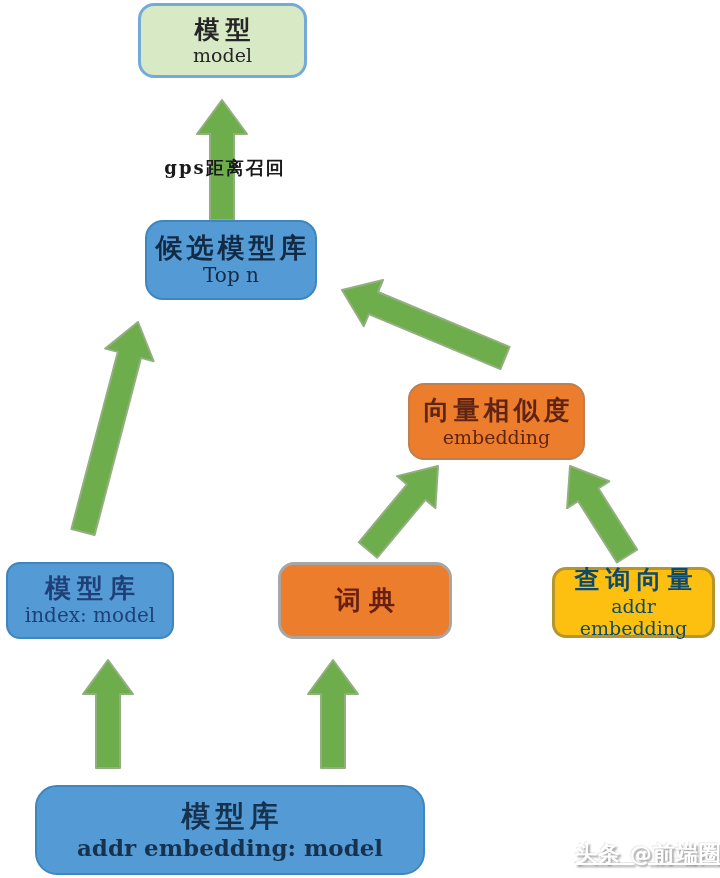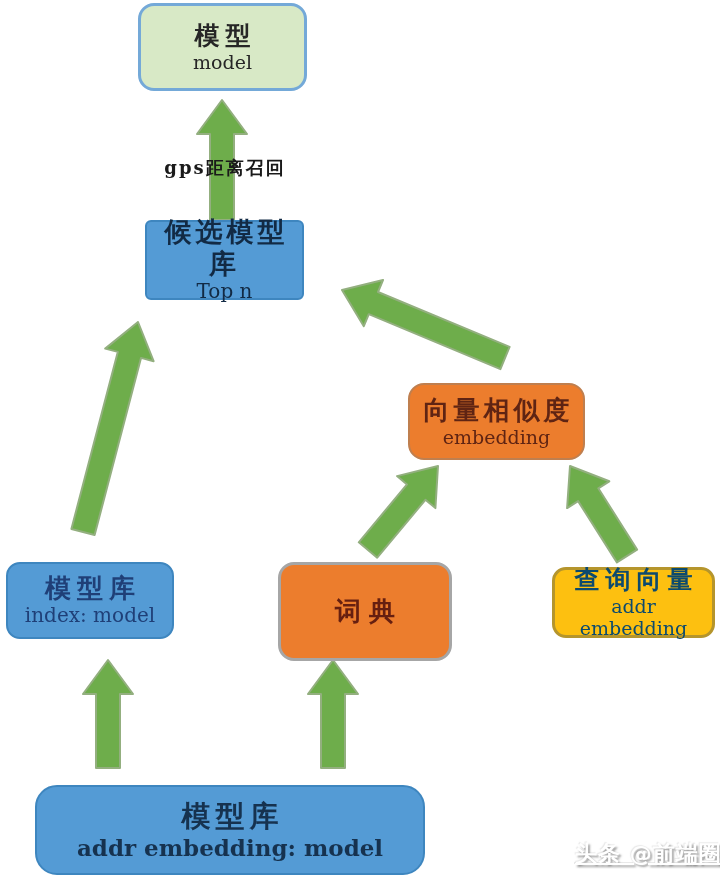--- a/index.html
+++ b/index.html
@@ -9,37 +9,37 @@
   }
   .arrows{position:absolute;left:0;top:0;width:720px;height:878px;}
   .arrow{stroke-width:2;stroke-linejoin:round;}
   .node{
     position:absolute;display:flex;flex-direction:column;align-items:center;justify-content:center;
     text-align:center;line-height:1.18;border-style:solid;box-sizing:border-box;
   }
   .node .title{font-weight:600;}
   .node .subtitle{font-weight:500;}
 
-  #node-model{left:138px;top:3px;width:169px;height:88px;border-radius:16px;border-width:3px;}
+  #node-model{left:138px;top:3px;width:169px;height:75px;border-radius:16px;border-width:3px;}
   #node-model .title{font-size:25px;letter-spacing:6px;text-indent:6px;}
   #node-model .subtitle{font-size:19px;}
 
-  #node-candidate{left:145px;top:220px;width:159px;height:80px;border-radius:6px;border-width:2px;}
+  #node-candidate{left:145px;top:220px;width:172px;height:80px;border-radius:18px;border-width:2px;}
   #node-candidate .title{font-size:27px;letter-spacing:4px;text-indent:4px;}
   #node-candidate .subtitle{font-size:20px;}
 
   #node-similarity{left:408px;top:371px;width:177px;height:77px;border-radius:16px;border-width:2px;margin-top:12px;}
   #node-similarity .title{font-size:26px;letter-spacing:4px;text-indent:4px;}
   #node-similarity .subtitle{font-size:19px;}
 
   #node-index-store{left:6px;top:562px;width:168px;height:77px;border-radius:14px;border-width:2px;}
   #node-index-store .title{font-size:26px;letter-spacing:6px;text-indent:6px;}
   #node-index-store .subtitle{font-size:20px;}
 
-  #node-dictionary{left:278px;top:562px;width:174px;height:99px;border-radius:16px;border-width:3px;}
+  #node-dictionary{left:278px;top:562px;width:174px;height:77px;border-radius:16px;border-width:3px;}
   #node-dictionary .title{font-size:26px;letter-spacing:8px;text-indent:8px;}
   #node-dictionary .subtitle{font-size:20px;}
 
   #node-query-vector{left:552px;top:567px;width:163px;height:71px;border-radius:14px;border-width:3px;}
   #node-query-vector .title{font-size:25px;letter-spacing:6px;text-indent:6px;}
   #node-query-vector .subtitle{font-size:19px;}
 
   #node-embedding-store{left:35px;top:785px;width:390px;height:90px;border-radius:22px;border-width:2px;}
   #node-embedding-store .title{font-size:29px;letter-spacing:5px;text-indent:5px;}
   #node-embedding-store .subtitle{font-size:23px;font-weight:bold;}

